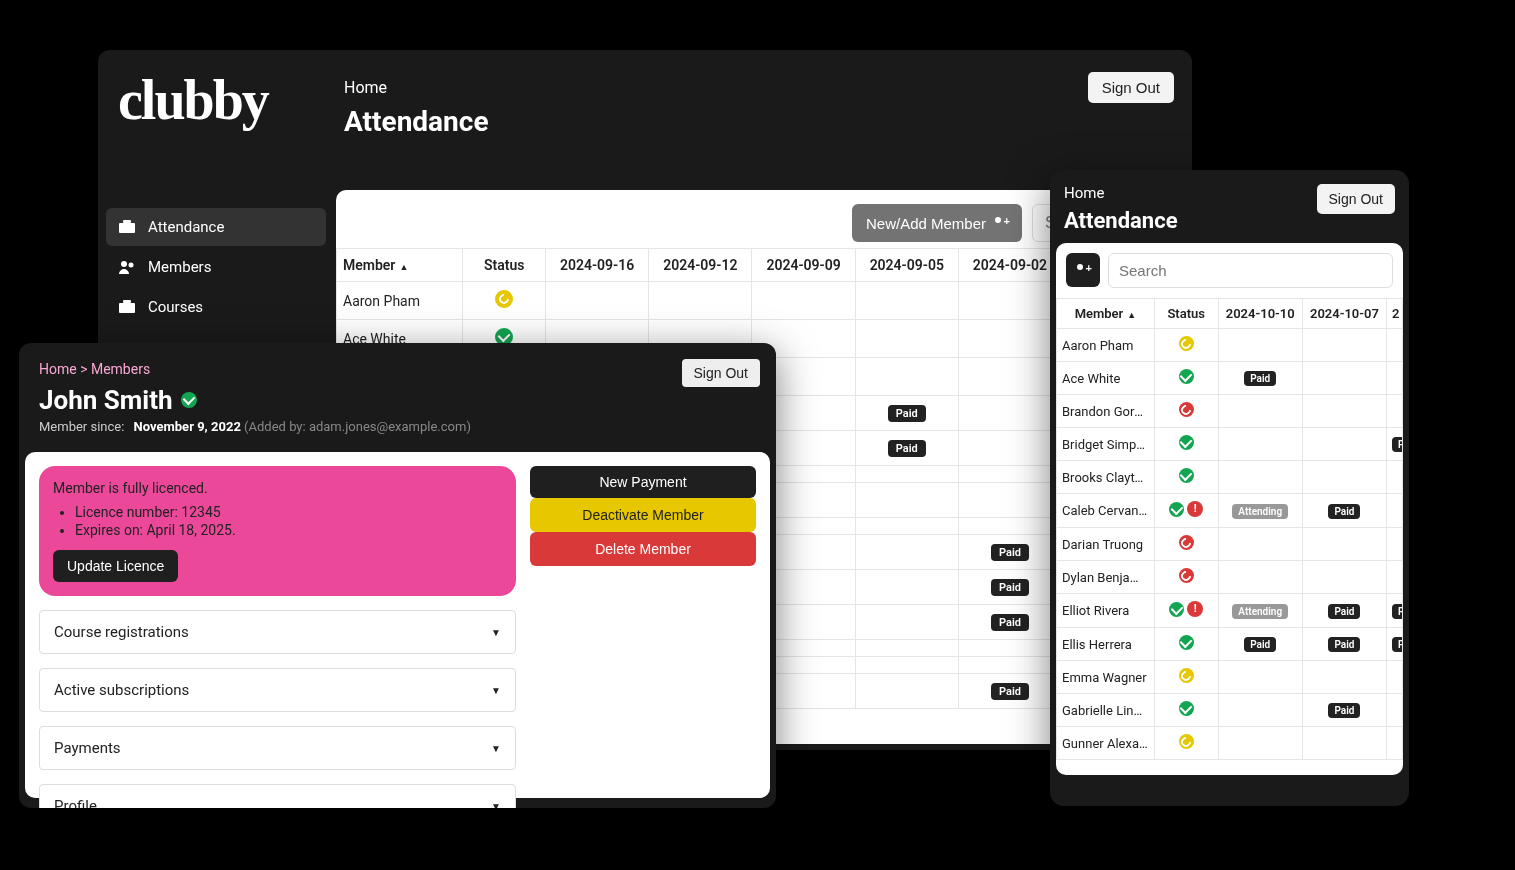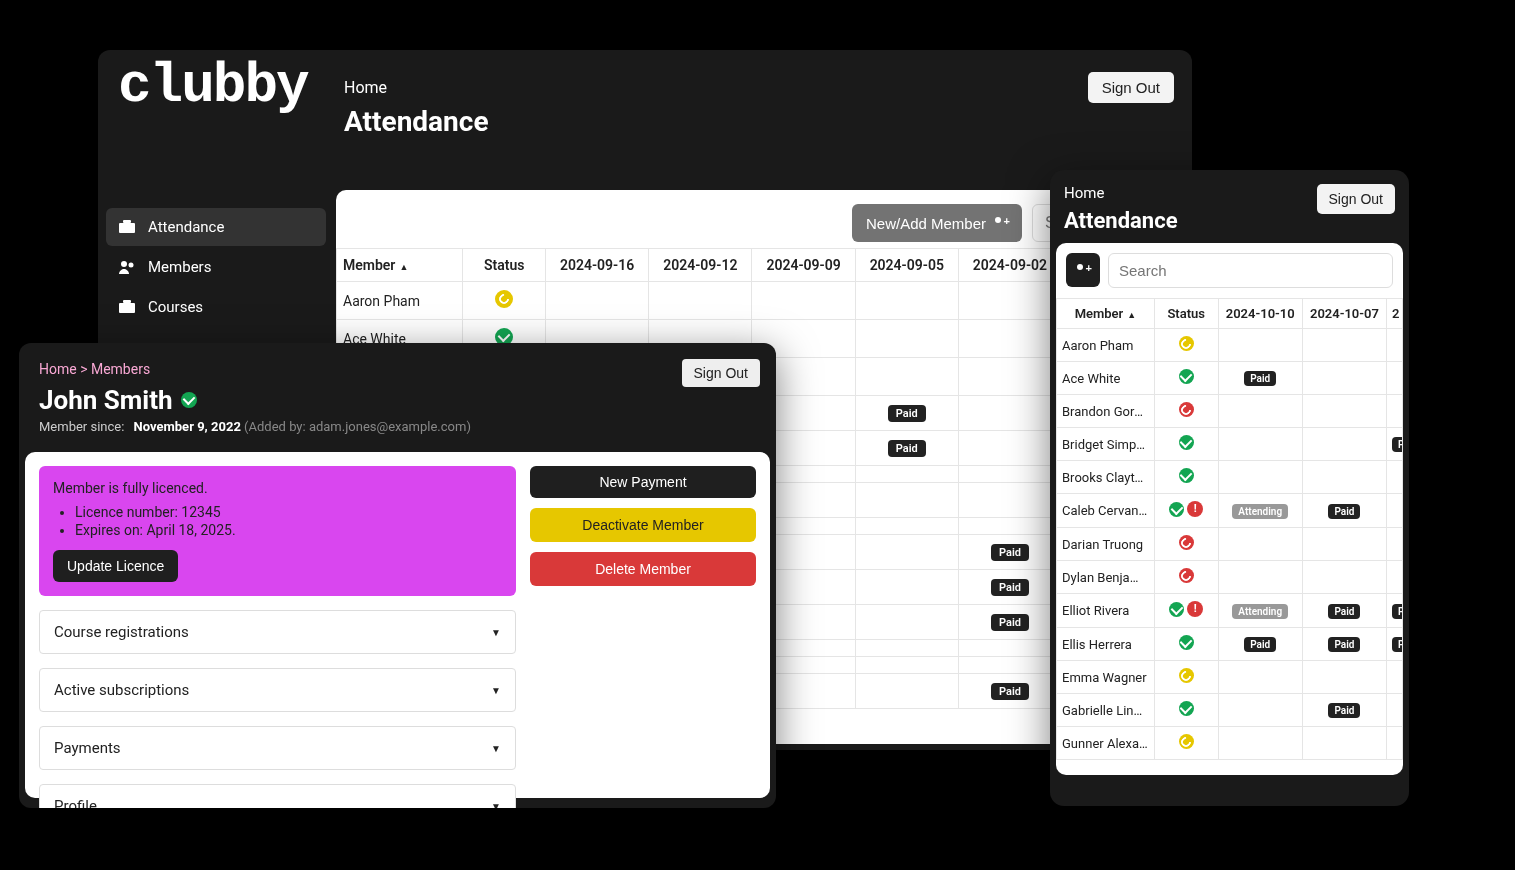--- a/index.html
+++ b/index.html
@@ -21,26 +21,26 @@
   }
   
   .desktop {
     top: 50px;
     left: 98px;
     width: 1094px;
     height: 700px;
   }
   .desktop .logo {
     position: absolute;
-    top: 4px;
+    top: 18px;
     left: 20px;
     font-size: 56px;
     font-weight: 800;
     letter-spacing: -2px;
-    font-family: Liberation Mono, monospace;
+    font-family: Liberation Serif, serif;
   }
   .desktop .topbar {
     position: absolute;
     top: 22px;
     left: 246px;
     right: 18px;
     display: flex;
     justify-content: space-between;
     align-items: center;
   }
@@ -246,24 +246,24 @@
     background:#fff;
     color:#222;
     margin: 6px;
     border-radius: 10px;
     padding: 14px;
     height: 346px;
     display:flex;
     gap:14px;
   }
   .md-left { flex:1; display:flex; flex-direction:column; gap:14px; min-width:0;}
-  .md-right { width:226px; display:flex; flex-direction:column; gap:10px; }
+  .md-right { width:226px; display:flex; flex-direction:column; }
   .licence-box {
-    background:#d946ef;
-    border-radius:6px;
+    background:#ec4899;
+    border-radius:16px;
     padding:14px 14px 14px 14px;
     font-size:14px;
   }
   .licence-box ul { margin:8px 0 12px 22px; }
   .licence-box li { margin-bottom:2px; }
   .btn-black {
     background:#1f1f1f;
     color:#fff;
     border:none;
     padding:8px 14px;

